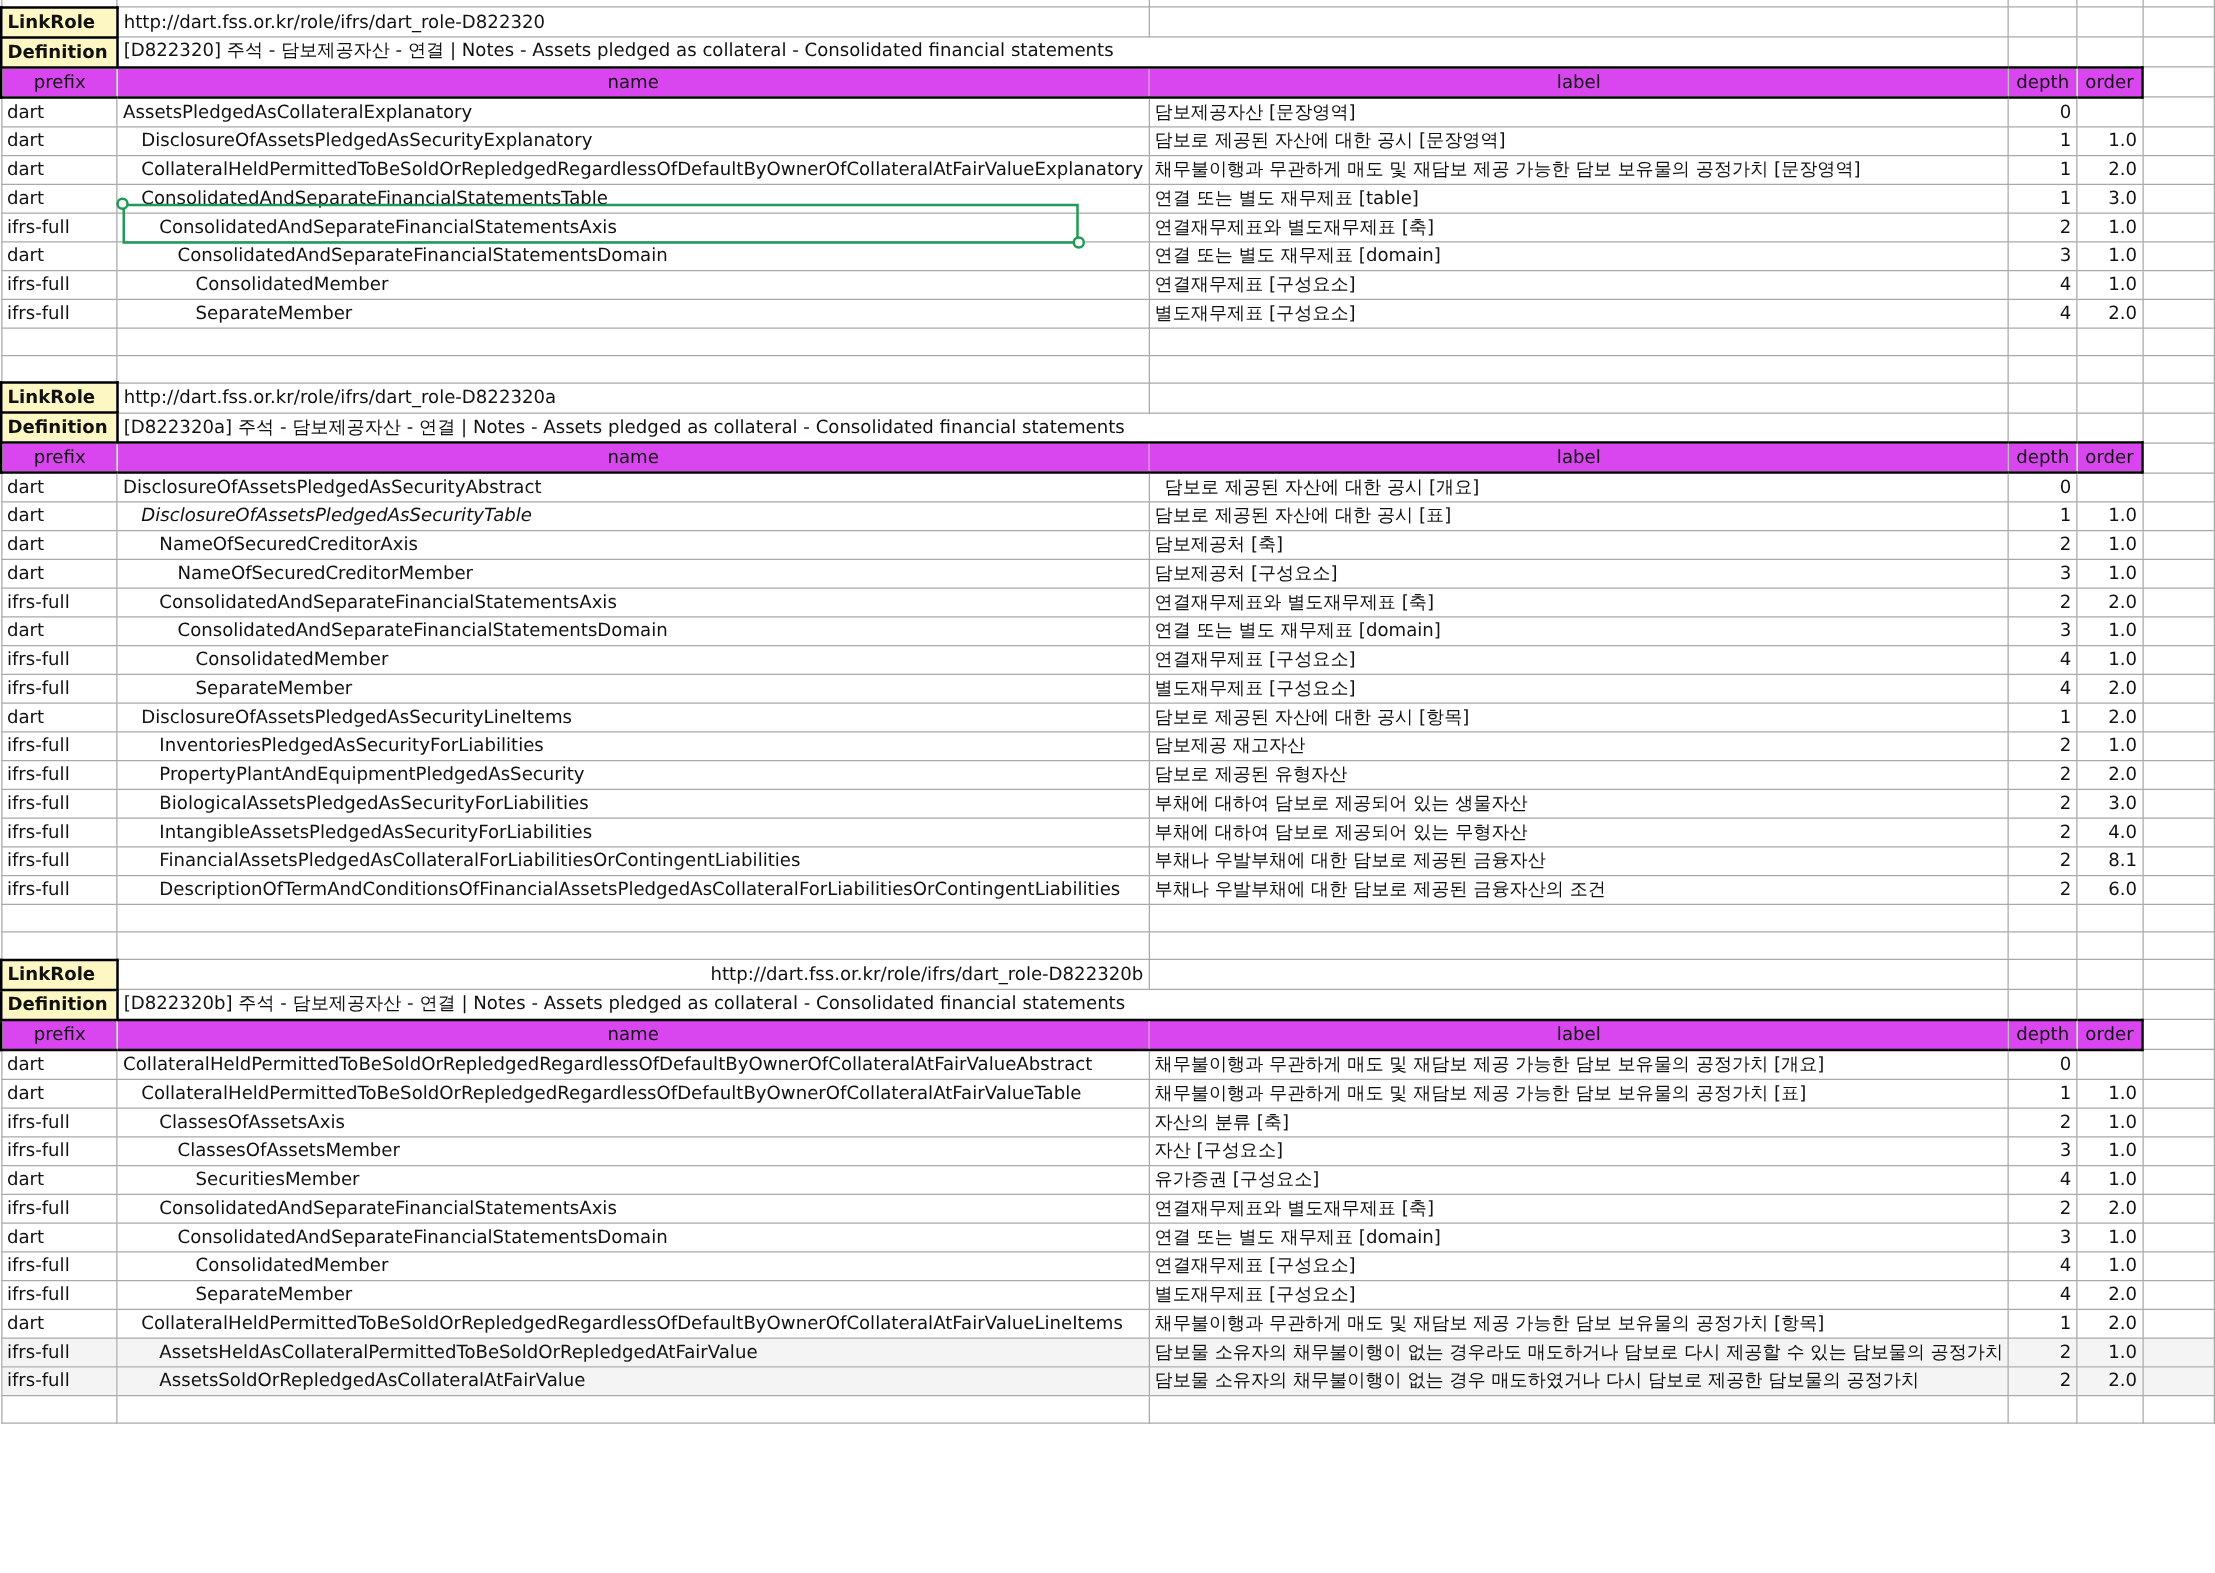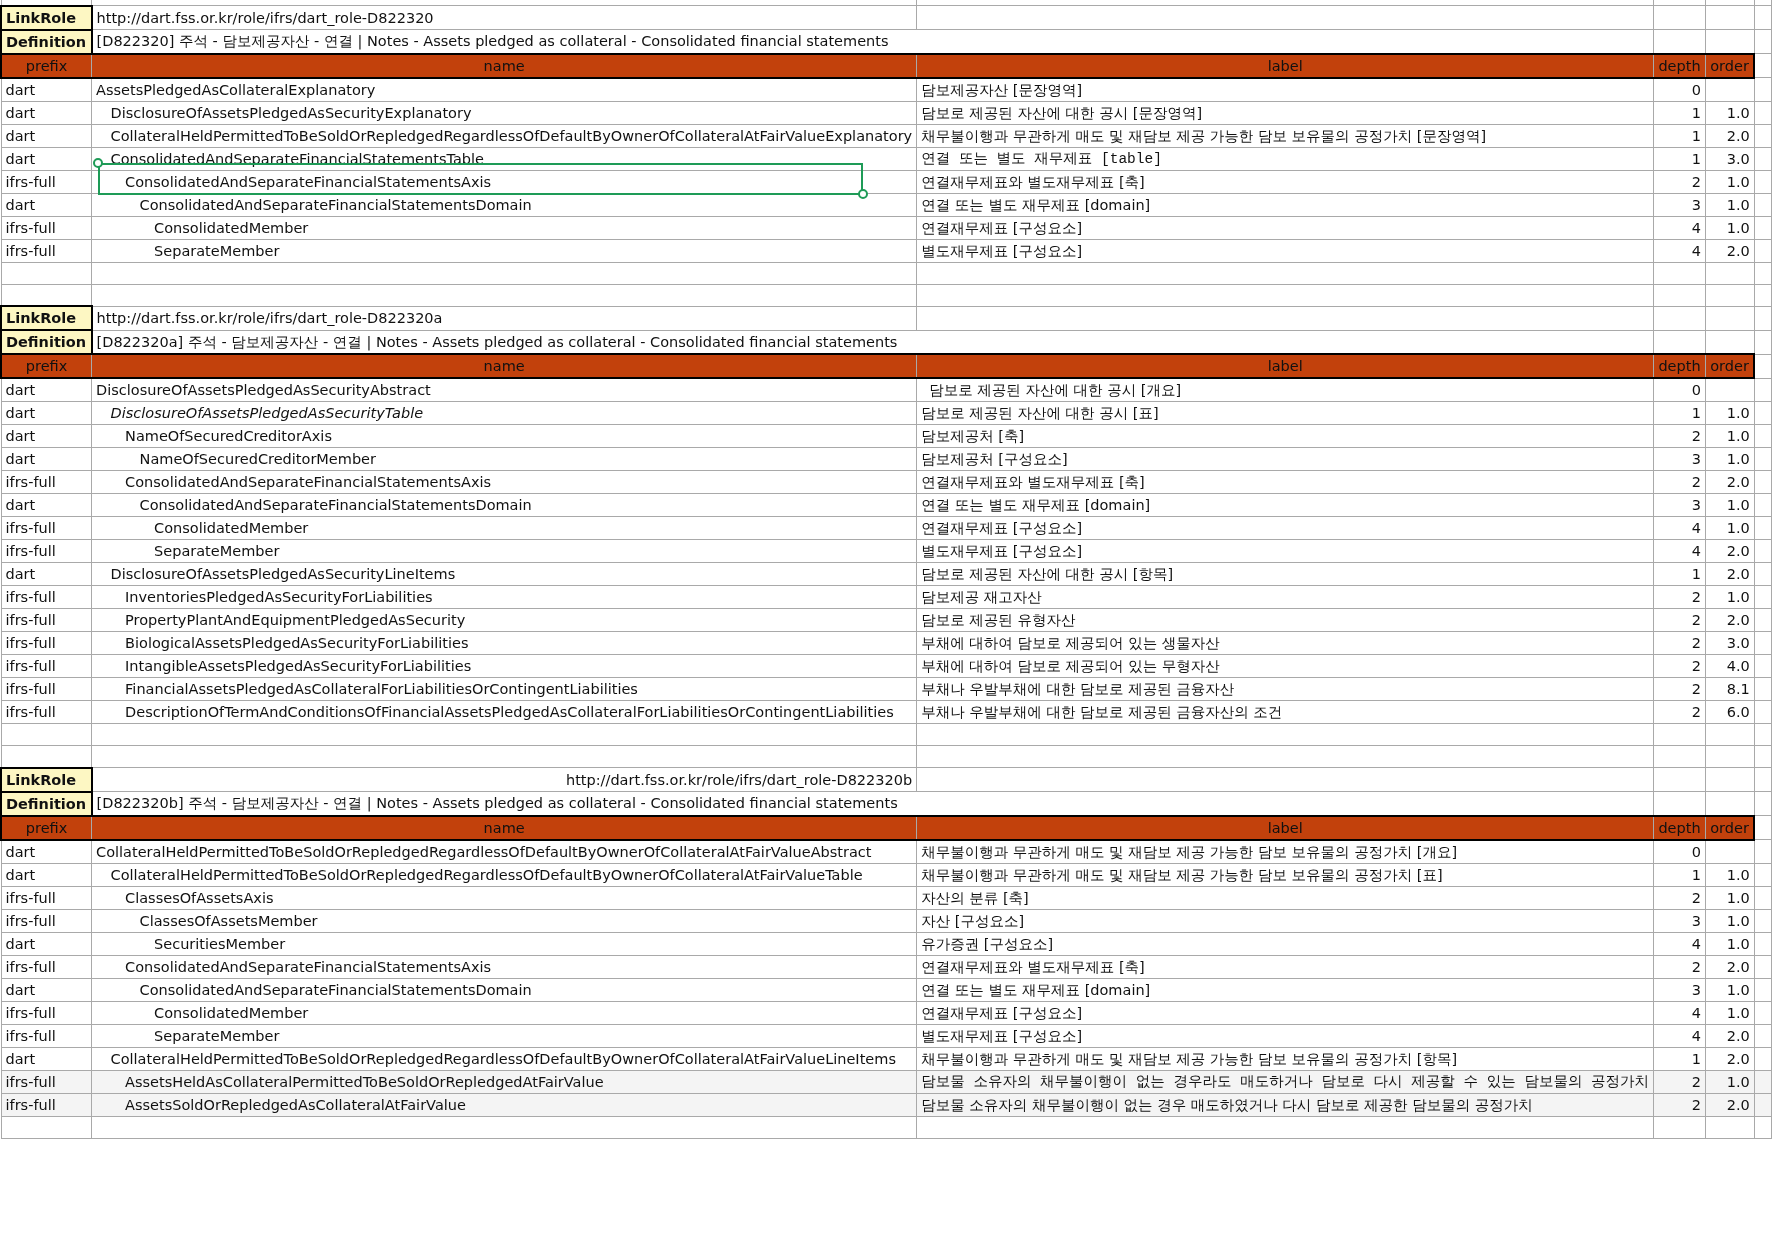--- a/index.html
+++ b/index.html
@@ -19,21 +19,21 @@
   col.c-name { width: 756px; }
   col.c-label { width: 575px; }
   col.c-depth { width: 65px; }
   col.c-order { width: 67px; }
   col.c-extra { width: 207px; }
   td.meta-key {
     background: #fdf7c3; font-weight: bold; border: 2px solid #000 !important;
   }
   td.meta-val { border-left: 2px solid #000 !important; }
   tr.hdr td {
-    background: #c2410c; text-align: center;
+    background: #d946ef; text-align: center;
     border-top: 2px solid #000; border-bottom: 2px solid #000;
   }
   tr.hdr td.first { border-left: 2px solid #000; }
   tr.hdr td.last { border-right: 2px solid #000; }
   td.num { text-align: right; padding-right: 6px; }
   td.extra { border-left: 1px solid #a9a9a9; border-right: none; }
   tr.shade td { background: #f4f4f4; }
   .selection {
     position: absolute; border: 2px solid #1e9b57; box-sizing: border-box;
     pointer-events: none;
@@ -108,21 +108,21 @@
           <td>dart</td>
           <td style="padding-left: 18.5px; text-overflow: clip;"><span>CollateralHeldPermittedToBeSoldOrRepledgedRegardlessOfDefaultByOwnerOfCollateralAtFairValueExplanatory</span></td>
           <td style="text-overflow: clip;">채무불이행과 무관하게 매도 및 재담보 제공 가능한 담보 보유물의 공정가치 [문장영역]</td>
           <td class="num">1</td>
           <td class="num">2.0</td>
           <td class="extra"></td>
         </tr>
         <tr class="">
           <td>dart</td>
           <td style="padding-left: 18.5px; text-overflow: clip;"><span>ConsolidatedAndSeparateFinancialStatementsTable</span></td>
-          <td style="text-overflow: clip; font-family: Liberation Mono, monospace;">연결 또는 별도 재무제표 [table]</td>
+          <td style="text-overflow: clip;">연결 또는 별도 재무제표 [table]</td>
           <td class="num">1</td>
           <td class="num">3.0</td>
           <td class="extra"></td>
         </tr>
         <tr class="">
           <td>ifrs-full</td>
           <td style="padding-left: 33px; text-overflow: clip;"><span>ConsolidatedAndSeparateFinancialStatementsAxis</span></td>
           <td style="text-overflow: clip;">연결재무제표와 별도재무제표 [축]</td>
           <td class="num">2</td>
           <td class="num">1.0</td>
@@ -426,21 +426,21 @@
           <td>dart</td>
           <td style="padding-left: 18.5px; text-overflow: clip;"><span>CollateralHeldPermittedToBeSoldOrRepledgedRegardlessOfDefaultByOwnerOfCollateralAtFairValueLineItems</span></td>
           <td style="text-overflow: clip;">채무불이행과 무관하게 매도 및 재담보 제공 가능한 담보 보유물의 공정가치 [항목]</td>
           <td class="num">1</td>
           <td class="num">2.0</td>
           <td class="extra"></td>
         </tr>
         <tr class="shade">
           <td>ifrs-full</td>
           <td style="padding-left: 33px; text-overflow: clip;"><span>AssetsHeldAsCollateralPermittedToBeSoldOrRepledgedAtFairValue</span></td>
-          <td style="text-overflow: clip; font-family: Liberation Mono, monospace;">담보물 소유자의 채무불이행이 없는 경우라도 매도하거나 담보로 다시 제공할 수 있는 담보물의 공정가치</td>
+          <td style="text-overflow: clip;">담보물 소유자의 채무불이행이 없는 경우라도 매도하거나 담보로 다시 제공할 수 있는 담보물의 공정가치</td>
           <td class="num">2</td>
           <td class="num">1.0</td>
           <td class="extra"></td>
         </tr>
         <tr class="shade">
           <td>ifrs-full</td>
           <td style="padding-left: 33px; text-overflow: clip;"><span>AssetsSoldOrRepledgedAsCollateralAtFairValue</span></td>
           <td style="text-overflow: clip;">담보물 소유자의 채무불이행이 없는 경우 매도하였거나 다시 담보로 제공한 담보물의 공정가치</td>
           <td class="num">2</td>
           <td class="num">2.0</td>

